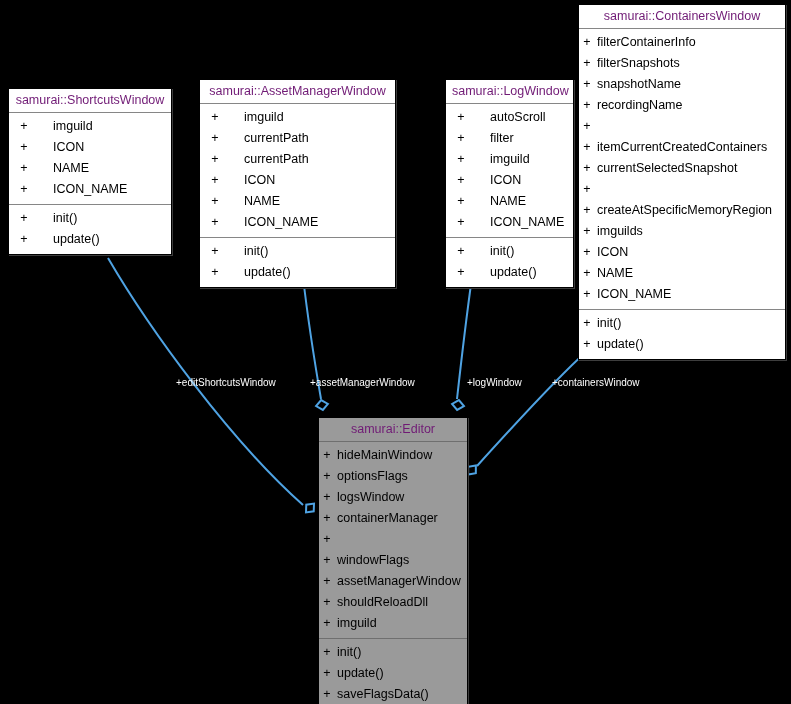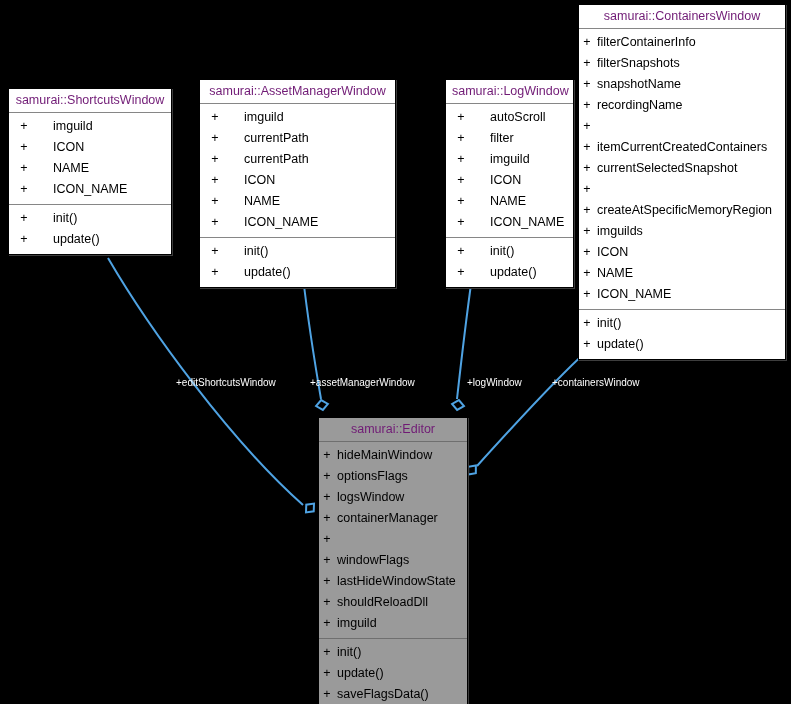--- a/index.html
+++ b/index.html
@@ -297,21 +297,21 @@
           </div>
           <div class="member">
             <span class="vis">+</span>
           </div>
           <div class="member">
             <span class="vis">+</span>
             <span class="nm">windowFlags</span>
           </div>
           <div class="member">
             <span class="vis">+</span>
-            <span class="nm">lastHideWindowState</span>
+            <span class="nm">assetManagerWindow</span>
           </div>
           <div class="member">
             <span class="vis">+</span>
             <span class="nm">shouldReloadDll</span>
           </div>
           <div class="member">
             <span class="vis">+</span>
             <span class="nm">imguild</span>
           </div>
         </div>

